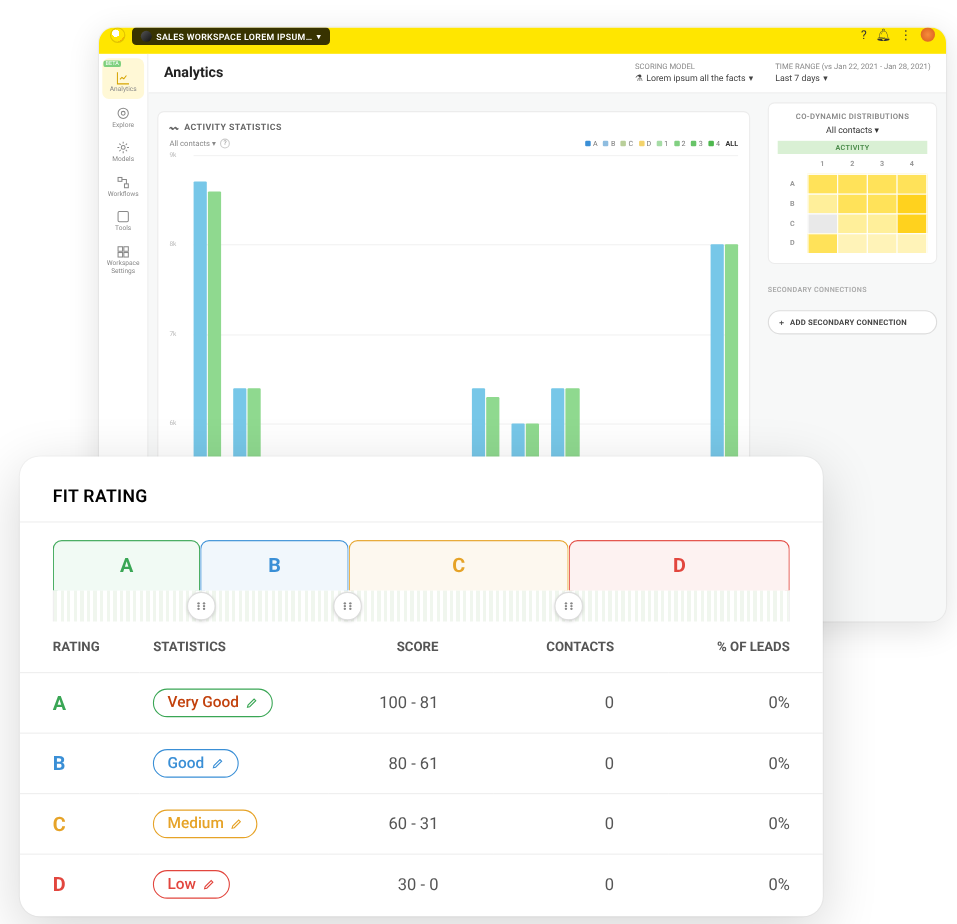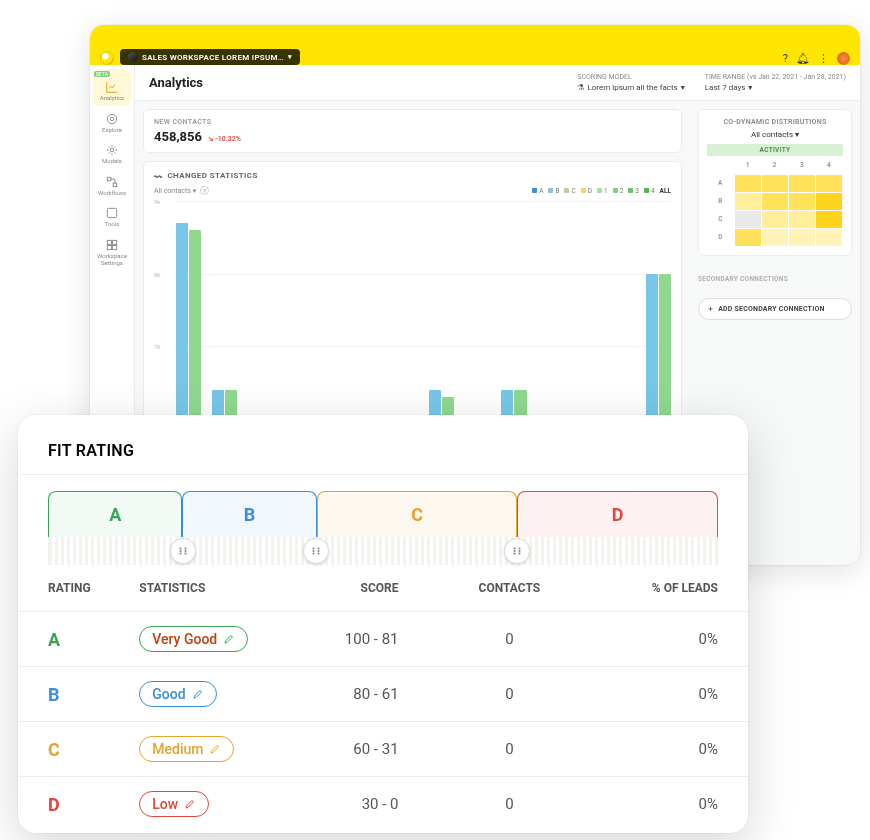--- a/index.html
+++ b/index.html
@@ -1,20 +1,20 @@
 <!DOCTYPE html>
 <html><head>
 <meta charset="utf-8">
 <style>
   *{box-sizing:border-box;margin:0;padding:0;font-family:-apple-system,BlinkMacSystemFont,"Segoe UI",Roboto,Arial,sans-serif}
   body{width:870px;height:840px;background:#fff;position:relative;overflow:hidden}
 
   
   .app{position:absolute;left:90px;top:25px;width:770px;height:540px;border-radius:14px;background:#f7f8f8;box-shadow:0 6px 30px rgba(0,0,0,.12),0 0 0 1px rgba(0,0,0,.04);overflow:hidden}
-  .yellow-bar{height:40px;background:#ffe600;display:flex;align-items:flex-end;padding:0 10px;gap:6px;font-size:8px;color:#222}
+  .yellow-bar{height:24px;background:#ffe600;display:flex;align-items:flex-start;padding:0 10px;gap:6px;font-size:8px;color:#222}
   .ws-pill{background:rgba(0,0,0,.78);color:#fff;border-radius:4px;padding:3px 8px;display:flex;align-items:center;gap:4px;font-size:8px;font-weight:600;letter-spacing:.3px}
   .ws-pill .dot{width:10px;height:10px;border-radius:50%;background:linear-gradient(135deg,#555,#111)}
   .ws-pill .chev{font-size:7px}
   .yb-icons{margin-left:auto;display:flex;gap:8px;align-items:center;color:#333;font-size:11px}
   .yb-logo{width:14px;height:14px;border-radius:50%;background:radial-gradient(circle at 35% 35%,#fff 0 30%,#ffe600 31% 70%,#f9a800 71%);border:1px solid #e0c400}
 
   .app-body{display:flex;height:calc(100% - 24px)}
   .rail{width:45px;background:#fff;border-right:1px solid #ececec;display:flex;flex-direction:column;align-items:center;padding-top:4px;gap:2px}
   .rail-item{width:38px;display:flex;flex-direction:column;align-items:center;gap:1px;padding:4px 0;font-size:6px;color:#888;border-radius:6px;cursor:pointer}
   .rail-item.active{background:#fff8d6}
@@ -79,21 +79,21 @@
   .slider-row{position:relative;height:28px;margin:0 30px;background:repeating-linear-gradient(90deg,#f0f6ee 0 3px,#fff 3px 6px);border-left:1px solid #eee;border-right:1px solid #eee}
   .handle{position:absolute;top:50%;transform:translate(-50%,-50%);width:26px;height:26px;border-radius:50%;background:#fff;border:1px solid #ddd;box-shadow:0 1px 3px rgba(0,0,0,.15);display:flex;align-items:center;justify-content:center;color:#888;cursor:grab}
   .handle svg{width:10px;height:10px}
   table.ft{width:100%;border-collapse:collapse}
   table.ft th{font-size:12px;font-weight:700;color:#555;text-align:left;padding:16px 12px}
   table.ft th:first-child{padding-left:30px}
   table.ft th:last-child,table.ft td:last-child{text-align:right;padding-right:30px}
   table.ft th:nth-child(3),table.ft td:nth-child(3),
   table.ft th:nth-child(4),table.ft td:nth-child(4){text-align:center}
   table.ft th:nth-child(3),table.ft td:nth-child(3){text-align:right;padding-right:50px}
-  table.ft th:nth-child(4),table.ft td:nth-child(4){padding-right:50px}
+  table.ft th:nth-child(4),table.ft td:nth-child(4){text-align:right;padding-right:50px}
   table.ft td{padding:14px 12px;border-top:1px solid #eee;font-size:15px;color:#555}
   table.ft td:first-child{padding-left:30px;font-size:18px;font-weight:700}
   .pill{display:inline-flex;align-items:center;gap:6px;border:1.5px solid;border-radius:100px;padding:4px 12px;font-size:14px;font-weight:500;cursor:pointer}
   .pill svg{width:12px;height:12px}
 </style>
 </head>
 <body>
 
 <div class="app">
   <div class="yellow-bar">
@@ -179,30 +179,26 @@
                 <span>Last 7 days</span> 
                 <span>▾</span>
               </span>
           </div>
         </div>
       </div>
 
       <div class="content">
         <div class="center">
           <div class="stat-row" id="stat-row">
-              <div class="stat-card">
-                <div class="lbl">NEW CONTACTS</div>
-  <div class="val">458,856<span class="delta down"> ↘ -10.32%</span></div>
-              </div>
             </div>
 
           <div class="chart-panel">
             <div class="hdr">
                 <span>〰</span>
-                <span>CHANGED STATISTICS</span>
+                <span>ACTIVITY STATISTICS</span>
               </div>
             <div class="sub">
               <span><span>All contacts</span> ▾</span>
               <span style="border:1px solid #ccc;border-radius:50%;width:9px;height:9px;display:inline-flex;align-items:center;justify-content:center;font-size:6px">?</span>
               <span class="legend" id="legend">
                   <span><i style="background:#3a8fd6"></i>A</span>
                   <span><i style="background:#8fbde0"></i>B</span>
                   <span><i style="background:#b9cf9a"></i>C</span>
                   <span><i style="background:#f3d36b"></i>D</span>
                   <span><i style="background:#a6dca6"></i>1</span>

